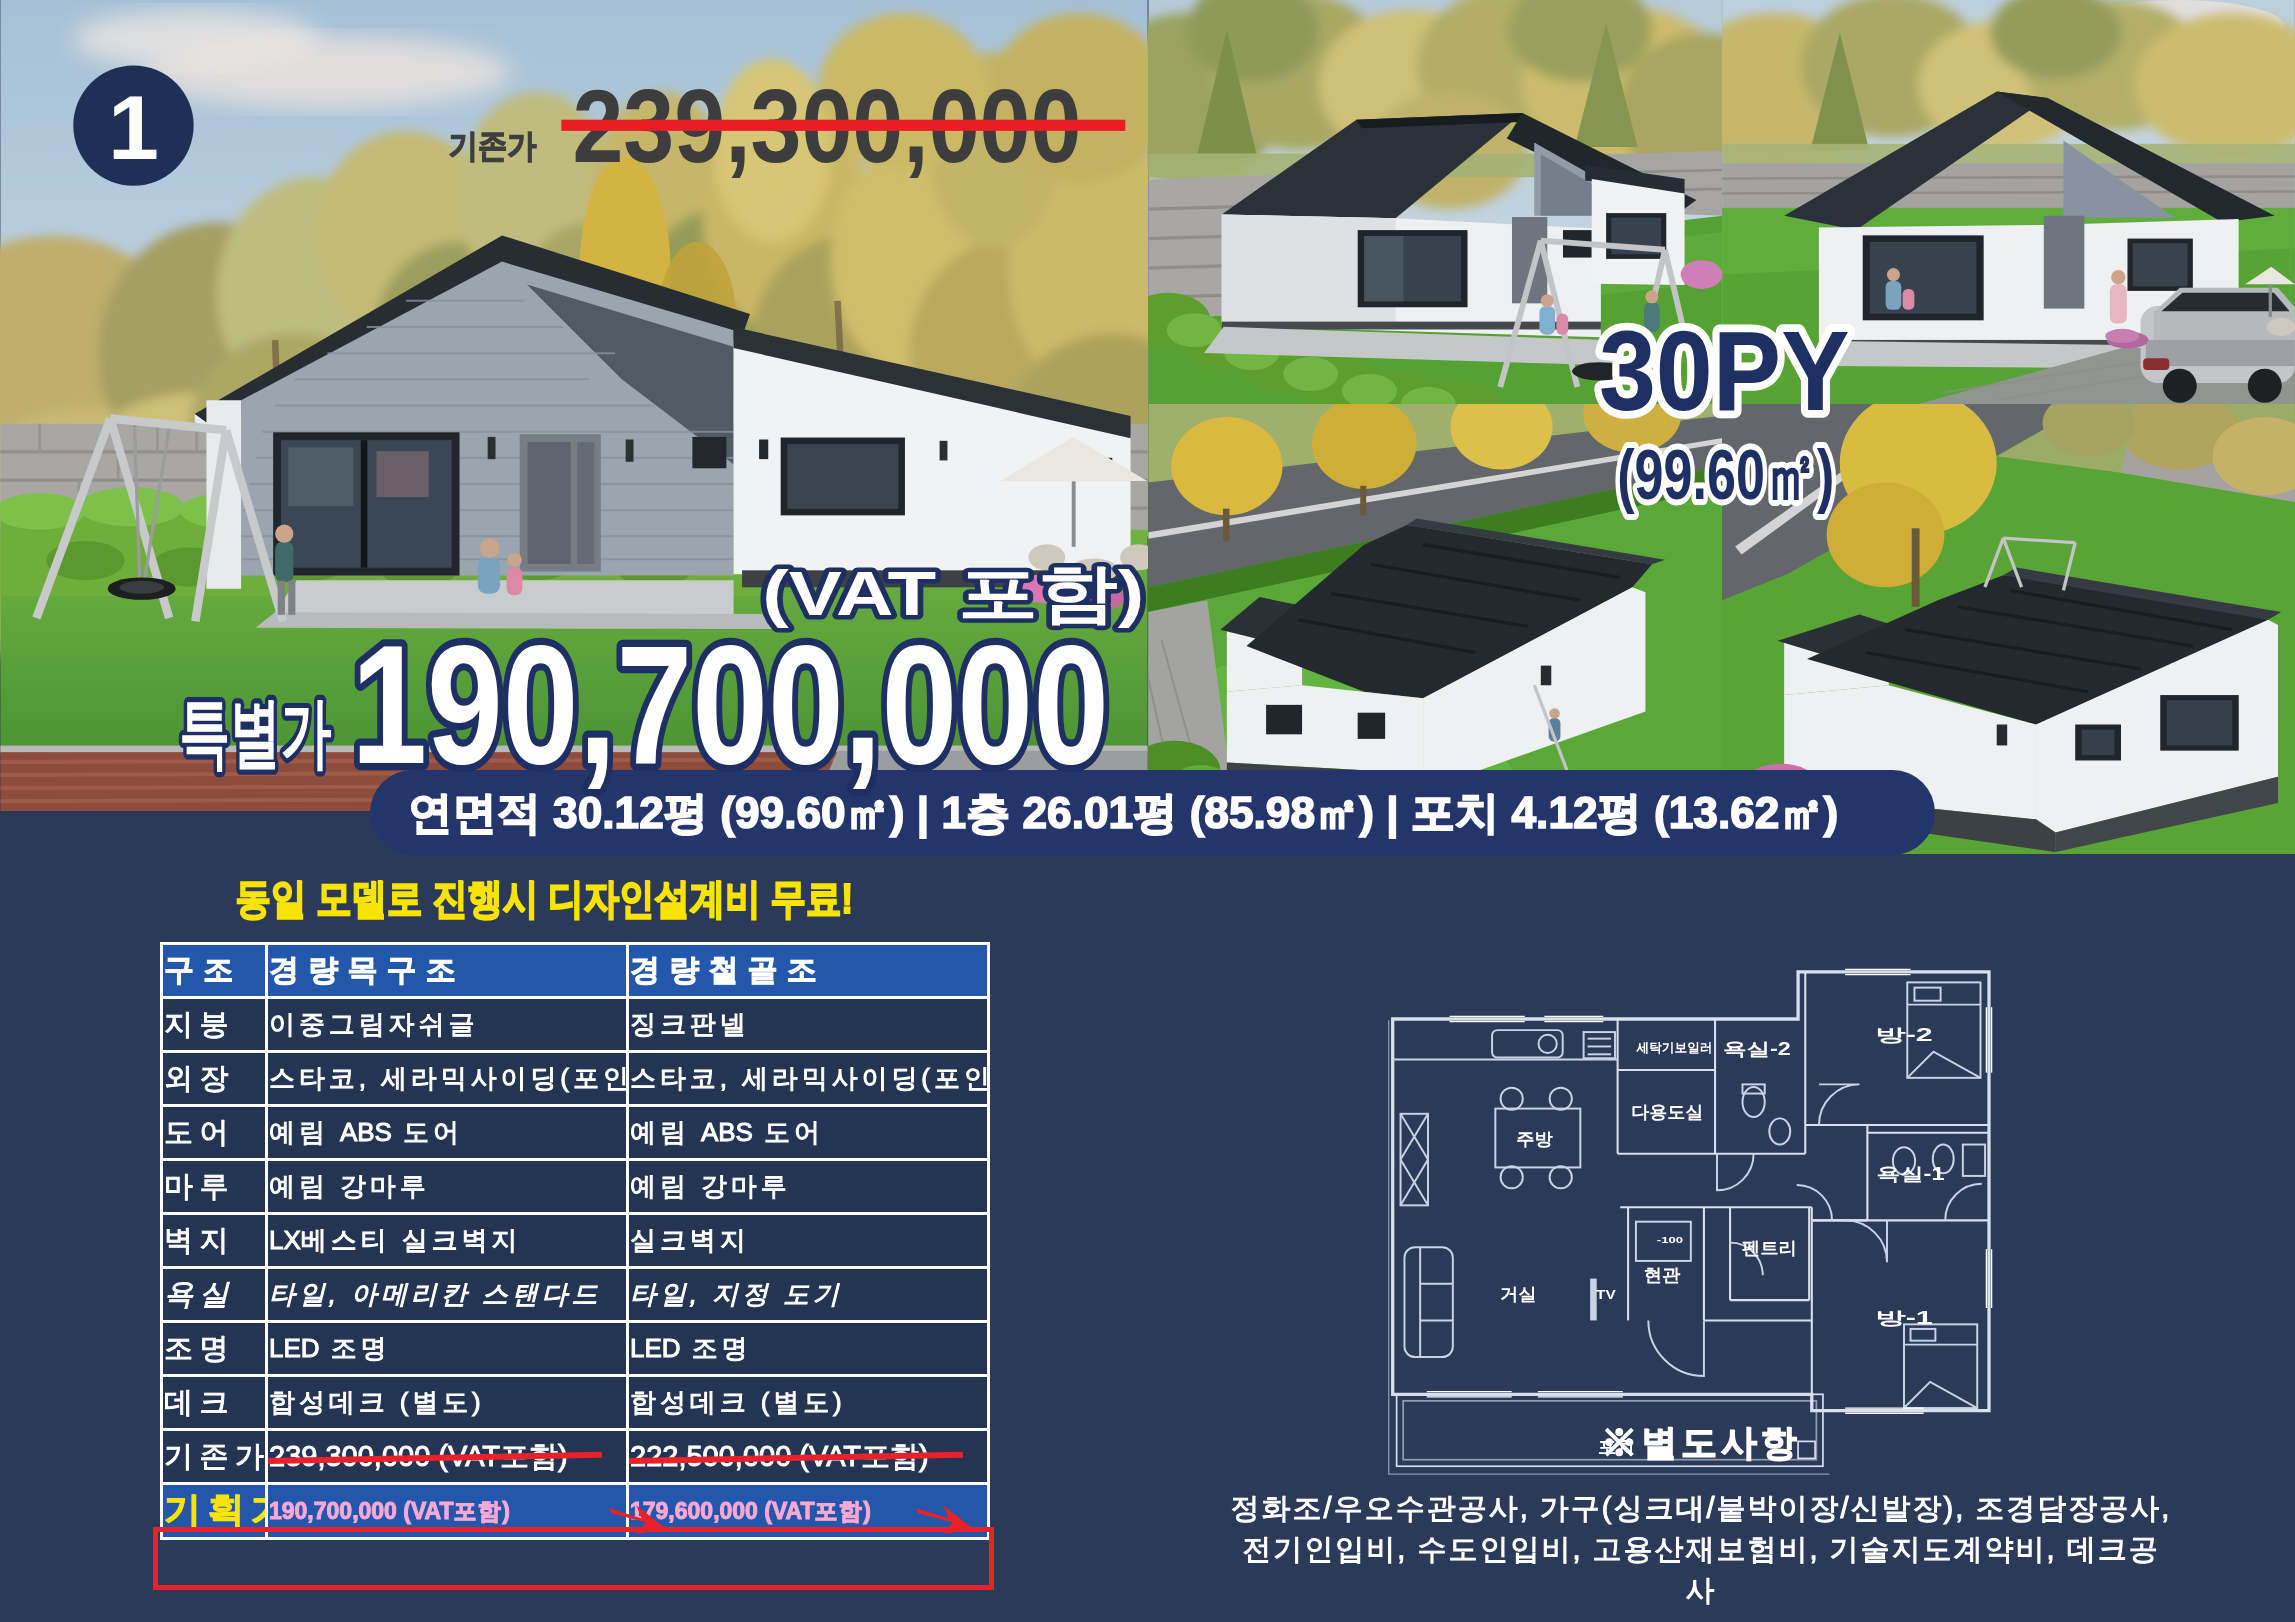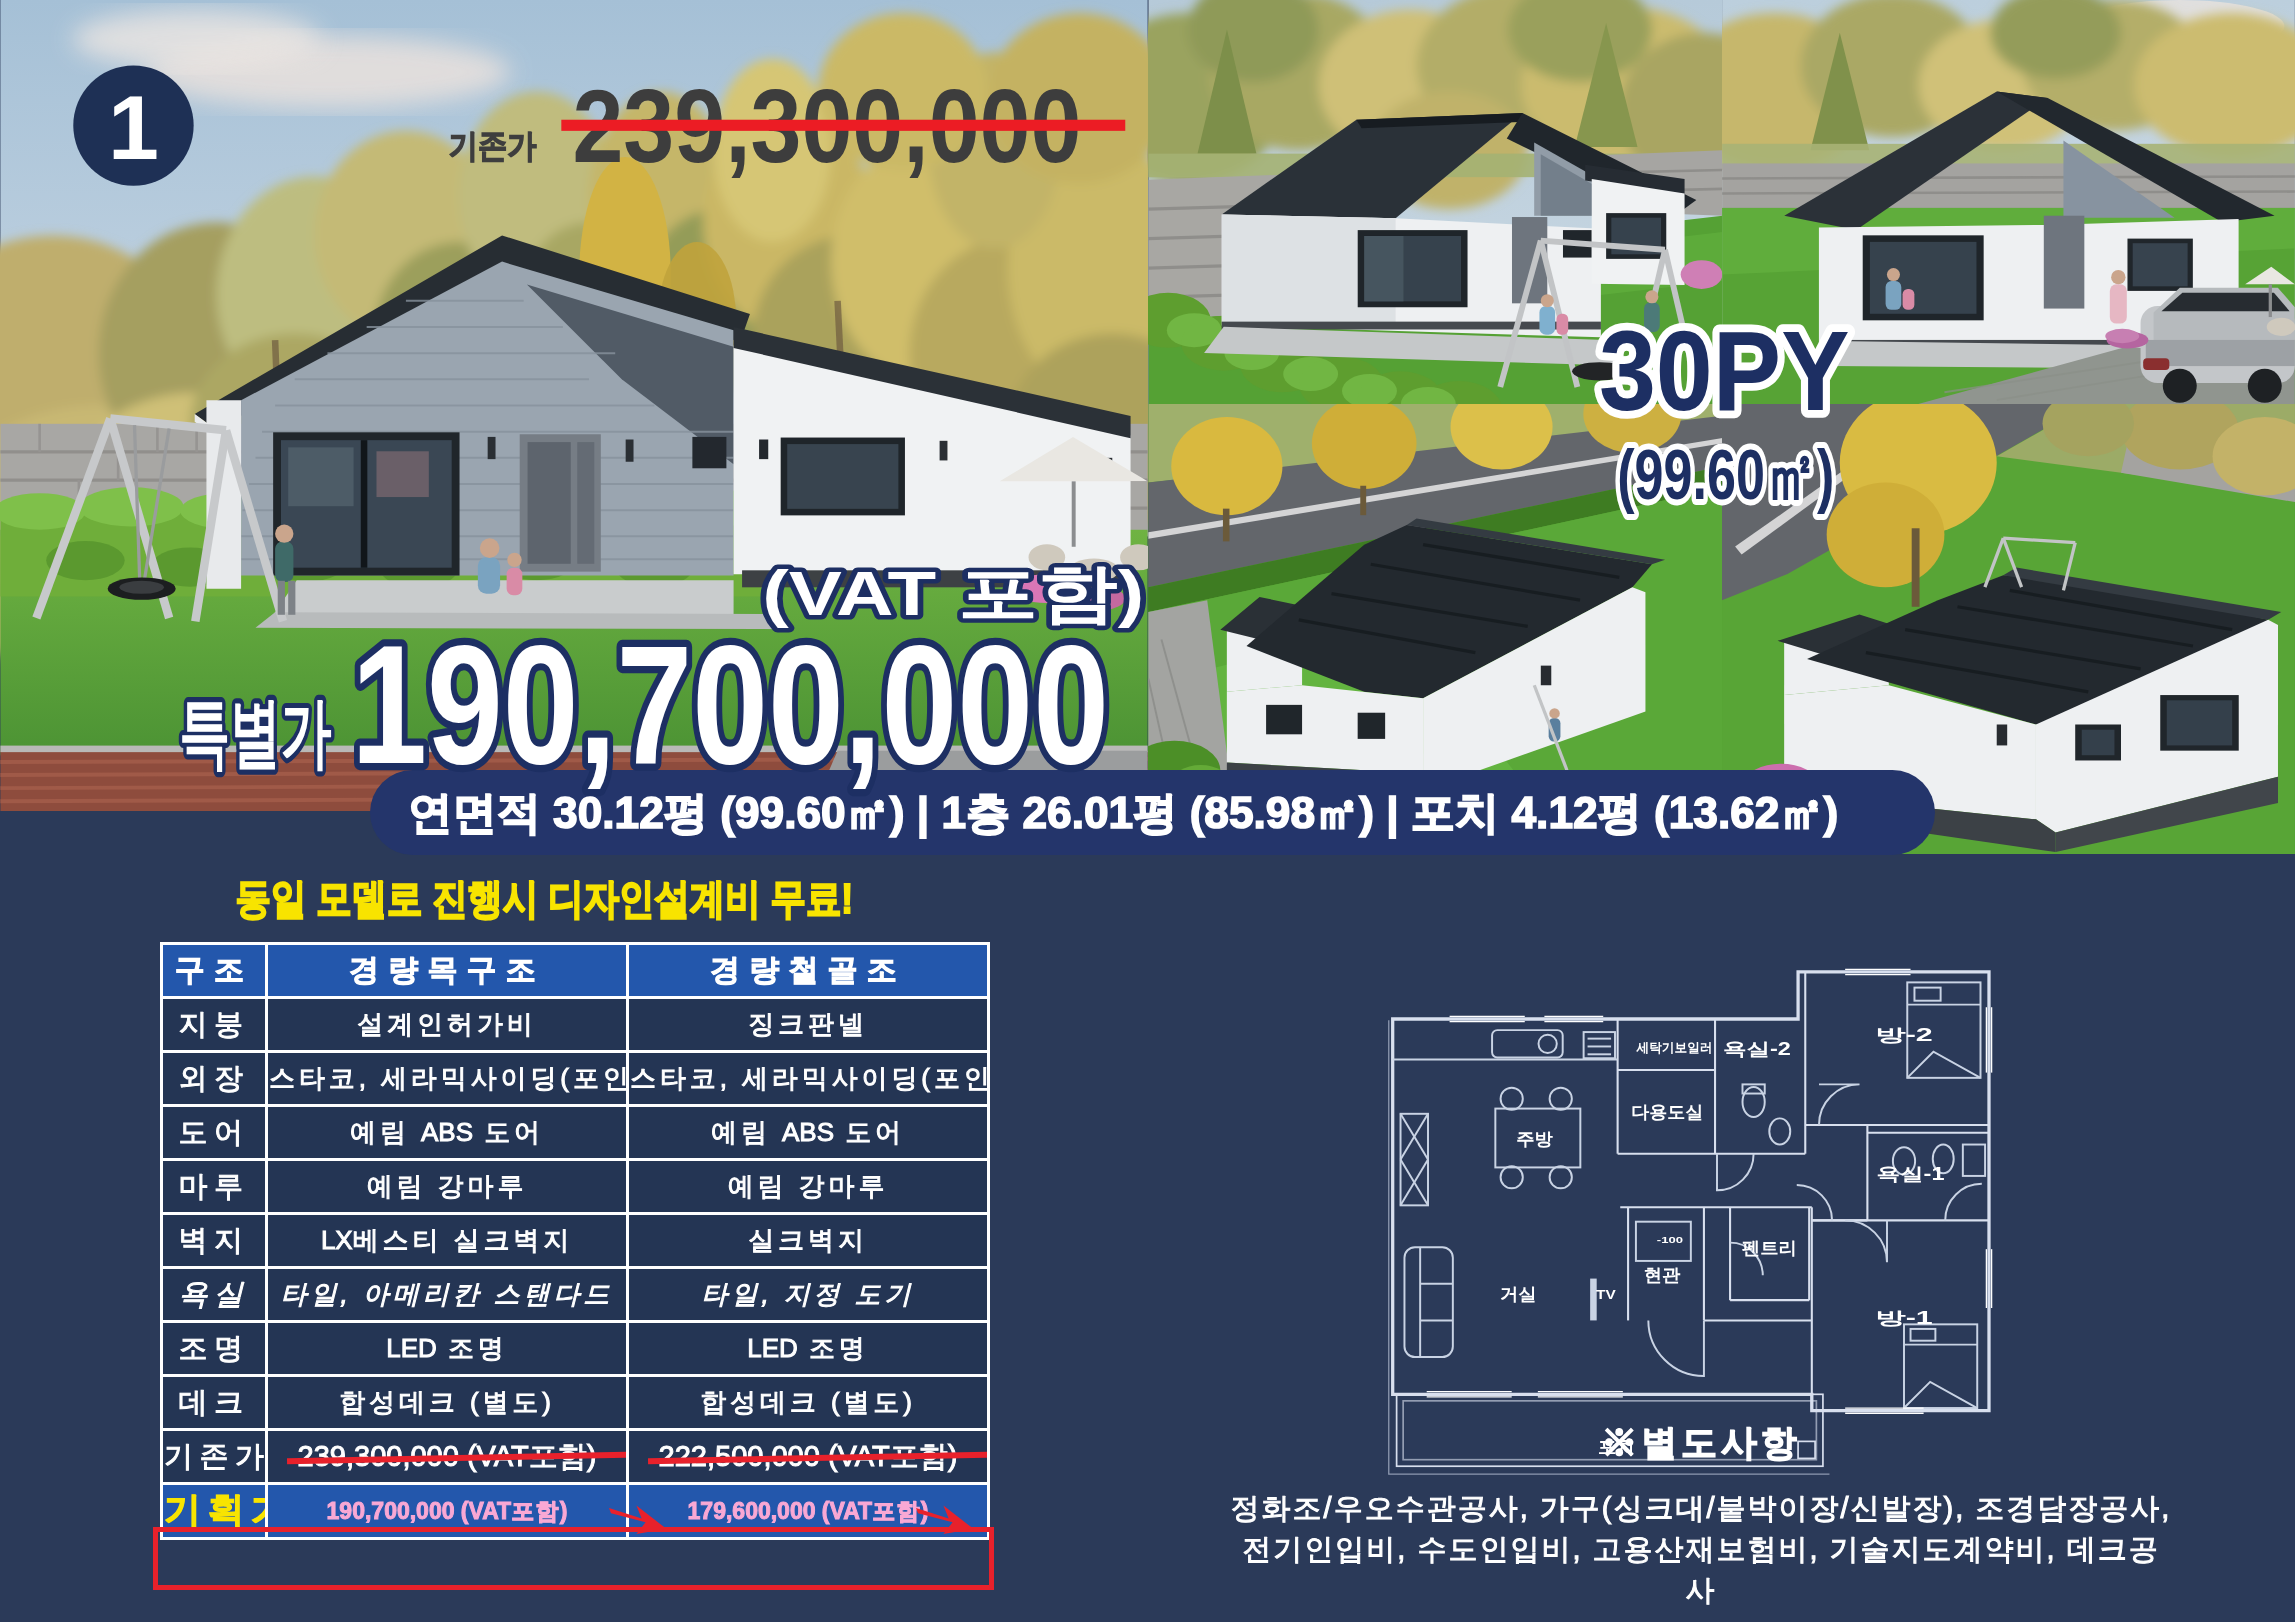--- a/index.html
+++ b/index.html
@@ -1,18 +1,18 @@
 <!DOCTYPE html>
 <html style="font-size:10.5px"><head>
 <meta charset="utf-8">
 <style>
   html,body{margin:0;padding:0;width:2295px;height:1623px;overflow:hidden;background:#2b3a59;font-family:"Liberation Sans",sans-serif;}
   .abs{position:absolute;}
   #page{position:relative;width:2295px;height:1623px;background:#2b3a59;}
-  #spec td{border:3.3px solid #ffffff;background:#243554;color:#fff;text-align:center;vertical-align:middle;overflow:hidden;white-space:nowrap;-webkit-text-stroke:1px currentColor;}
+  #spec td{border:3.3px solid #ffffff;background:#243554;color:#fff;text-align:left;vertical-align:middle;overflow:hidden;white-space:nowrap;-webkit-text-stroke:1px currentColor;}
   #spec td.th{background:#2357ac;font-size:30px;font-weight:bold;letter-spacing:9.2px;}
   #spec td.lab{font-size:29px;letter-spacing:6.5px;}
   #spec td.val{font-size:26px;letter-spacing:3.9px;}
   #spec td.plab{background:#2357ac;color:#f8e400;font-size:37px;font-weight:bold;letter-spacing:6.5px;}
   #spec td.pval{background:#2357ac;color:#f9a8d4;font-size:23px;font-weight:bold;letter-spacing:1.3px;}
   #spec .lat{letter-spacing:0px;margin-top:24px;}
   .strike{position:relative;display:inline-block;font-size:29px;letter-spacing:0px;}
   .strike:after{content:"";position:absolute;left:-10.5px;right:-34px;top:45%;height:5.9px;background:#e8212b;transform:rotate(-1.1deg);}
   #notes{color:#ffffff;text-align:center;}
   #notes .t1{font-size:36px;font-weight:bold;letter-spacing:3.9px;margin:0 0 19.6px 0;-webkit-text-stroke:1.3px #fff;}
@@ -581,21 +581,21 @@
 
 <tbody>
         <tr style="height:54px;background:#2357ac;">
  <td class="tc th">구조</td>
           <td class="tc th">경량목구조</td>
           <td class="tc th">경량철골조</td>
 </tr>
 
 <tr style="height:54px;">
           <td class="tc lab">지붕</td>
-          <td class="tc val">설계인허가비</td>
+          <td class="tc val">이중그림자쉬글</td>
           <td class="tc val">징크판넬</td>
         </tr>
 
 <tr style="height:54px;">
           <td class="tc lab">외장</td>
           <td class="tc val">스타코, 세라믹사이딩(포인트)</td>
           <td class="tc val">스타코, 세라믹사이딩(포인트)</td>
         </tr>
 
 

